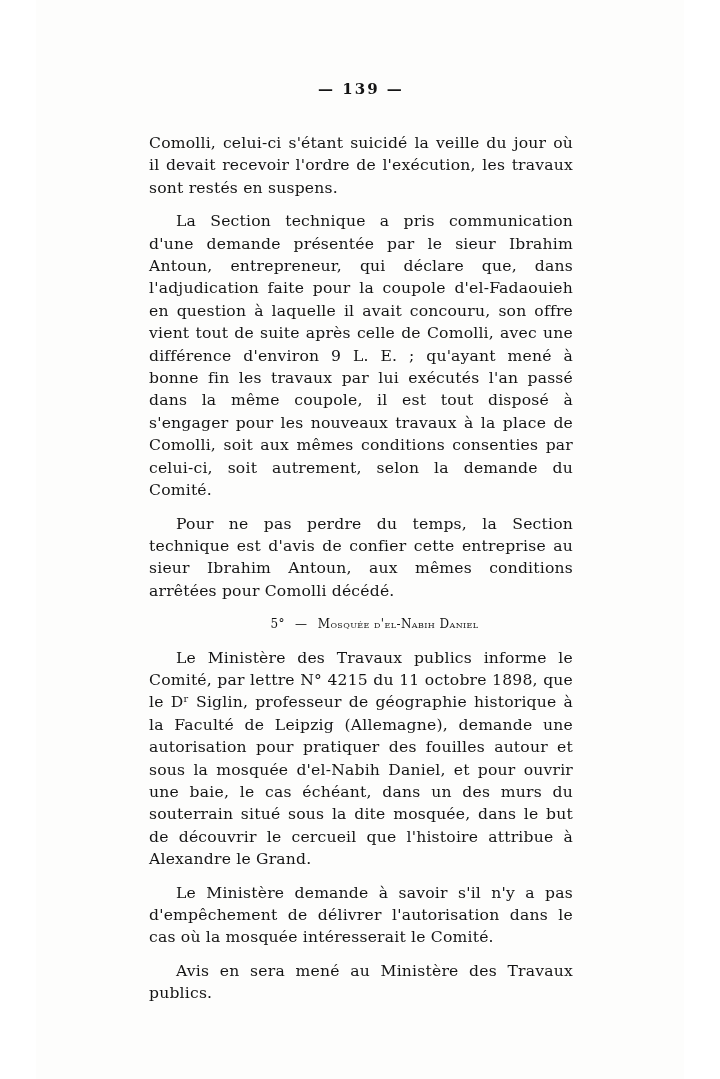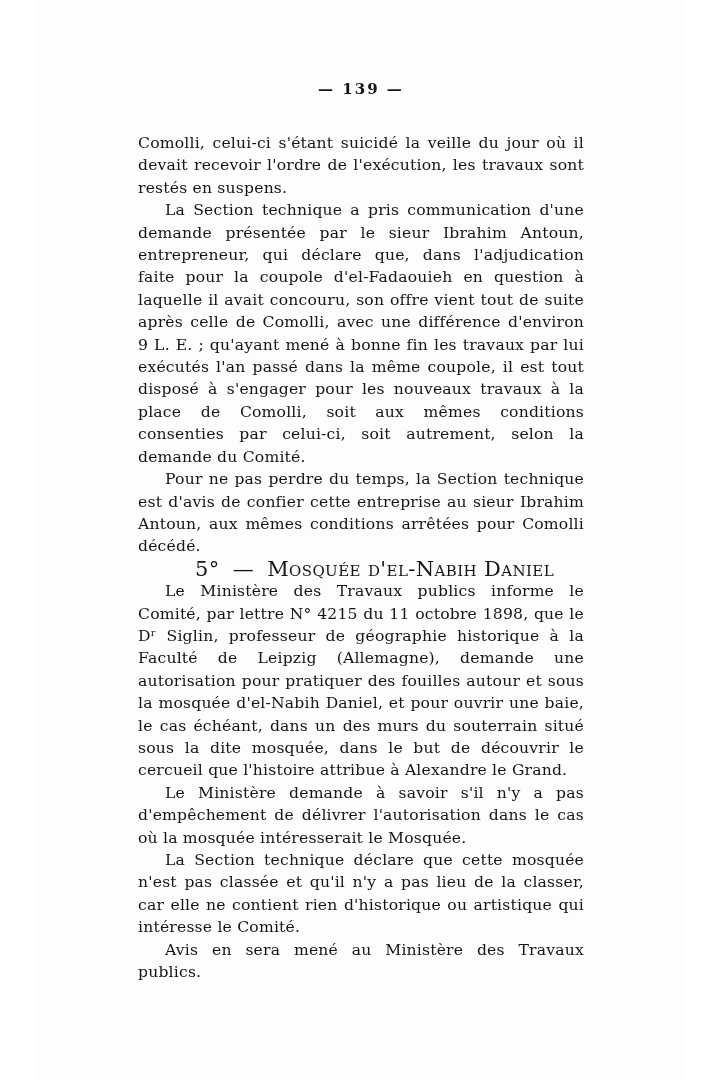--- a/index.html
+++ b/index.html
@@ -26,31 +26,31 @@
     letter-spacing: 2px;
     margin: 0 0 34px 0;
   }
   .body-text {
     font-size: 15.6px;
     line-height: 22.4px;
     text-align: justify;
     letter-spacing: 0.2px;
   }
   .body-text p {
-    margin: 0;
+    margin: 11px;
     text-indent: 27px;
   }
   .body-text p.no-indent {
     text-indent: 0;
   }
   .section-heading {
     text-align: center;
     text-indent: 0;
     margin: 25px 0 23px 0;
-    font-size: 21px;
+    font-size: 12px;
     letter-spacing: 0.4px;
   }
   .section-heading .num {
     margin-right: 6px;
   }
   .section-heading .dash {
     margin-right: 6px;
   }
   .section-heading .smallcaps {
     font-variant: small-caps;
@@ -73,21 +73,20 @@
 
 
     <p class="section-heading">
       <span class="num">5°</span>
       <span class="dash">—</span>
       <span class="smallcaps">Mosquée d'el-Nabih Daniel</span>
     </p>
 
     <p>Le Ministère des Travaux publics informe le Comité, par lettre N° 4215 du 11 octobre 1898, que le Dʳ Siglin, professeur de géographie historique à la Faculté de Leipzig (Allemagne), demande une autorisation pour pratiquer des fouilles autour et sous la mosquée d'el-Nabih Daniel, et pour ouvrir une baie, le cas échéant, dans un des murs du souterrain situé sous la dite mosquée, dans le but de découvrir le cercueil que l'histoire attribue à Alexandre le Grand.</p>
 
-    <p>Le Ministère demande à savoir s'il n'y a pas d'empêchement de délivrer l'autorisation dans le cas où la mosquée intéresserait le Mosquée.</p>
+    <p>Le Ministère demande à savoir s'il n'y a pas d'empêchement de délivrer l'autorisation dans le cas où la mosquée intéresserait le Comité.</p>
 
-    <p>La Section technique déclare que cette mosquée n'est pas classée et qu'il n'y a pas lieu de la classer, car elle ne contient rien d'historique ou artistique qui intéresse le Comité.</p>
 
     <p>Avis en sera mené au Ministère des Travaux publics.</p>
 
   </div>
 
 </div>
 
 </body></html>

